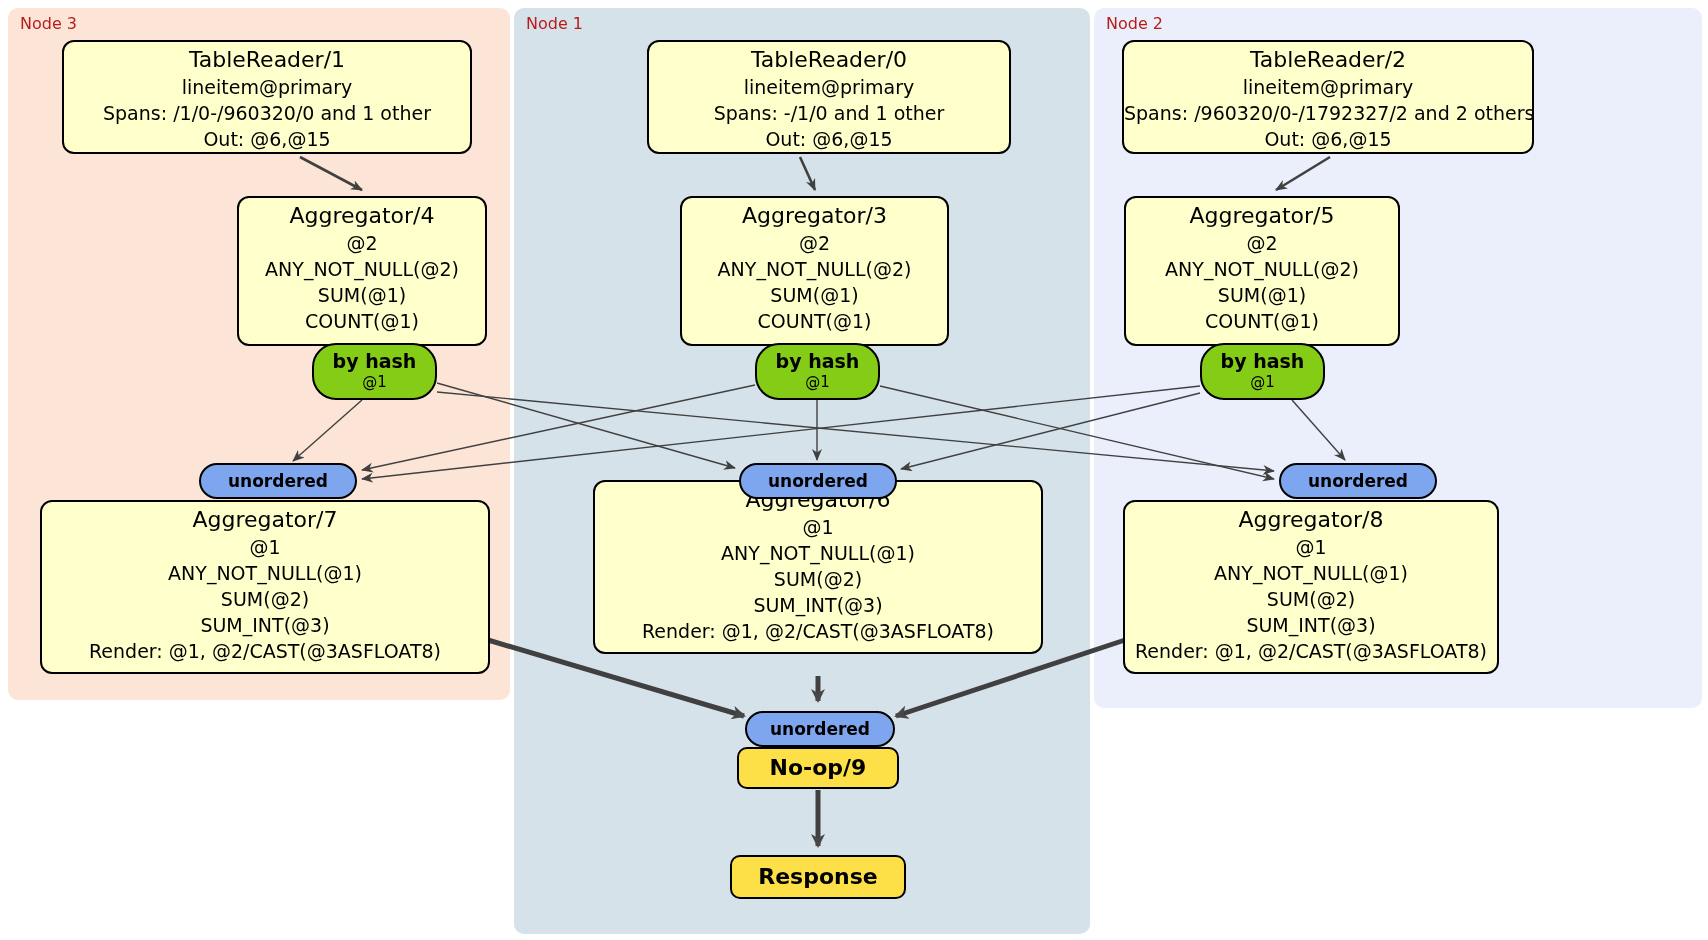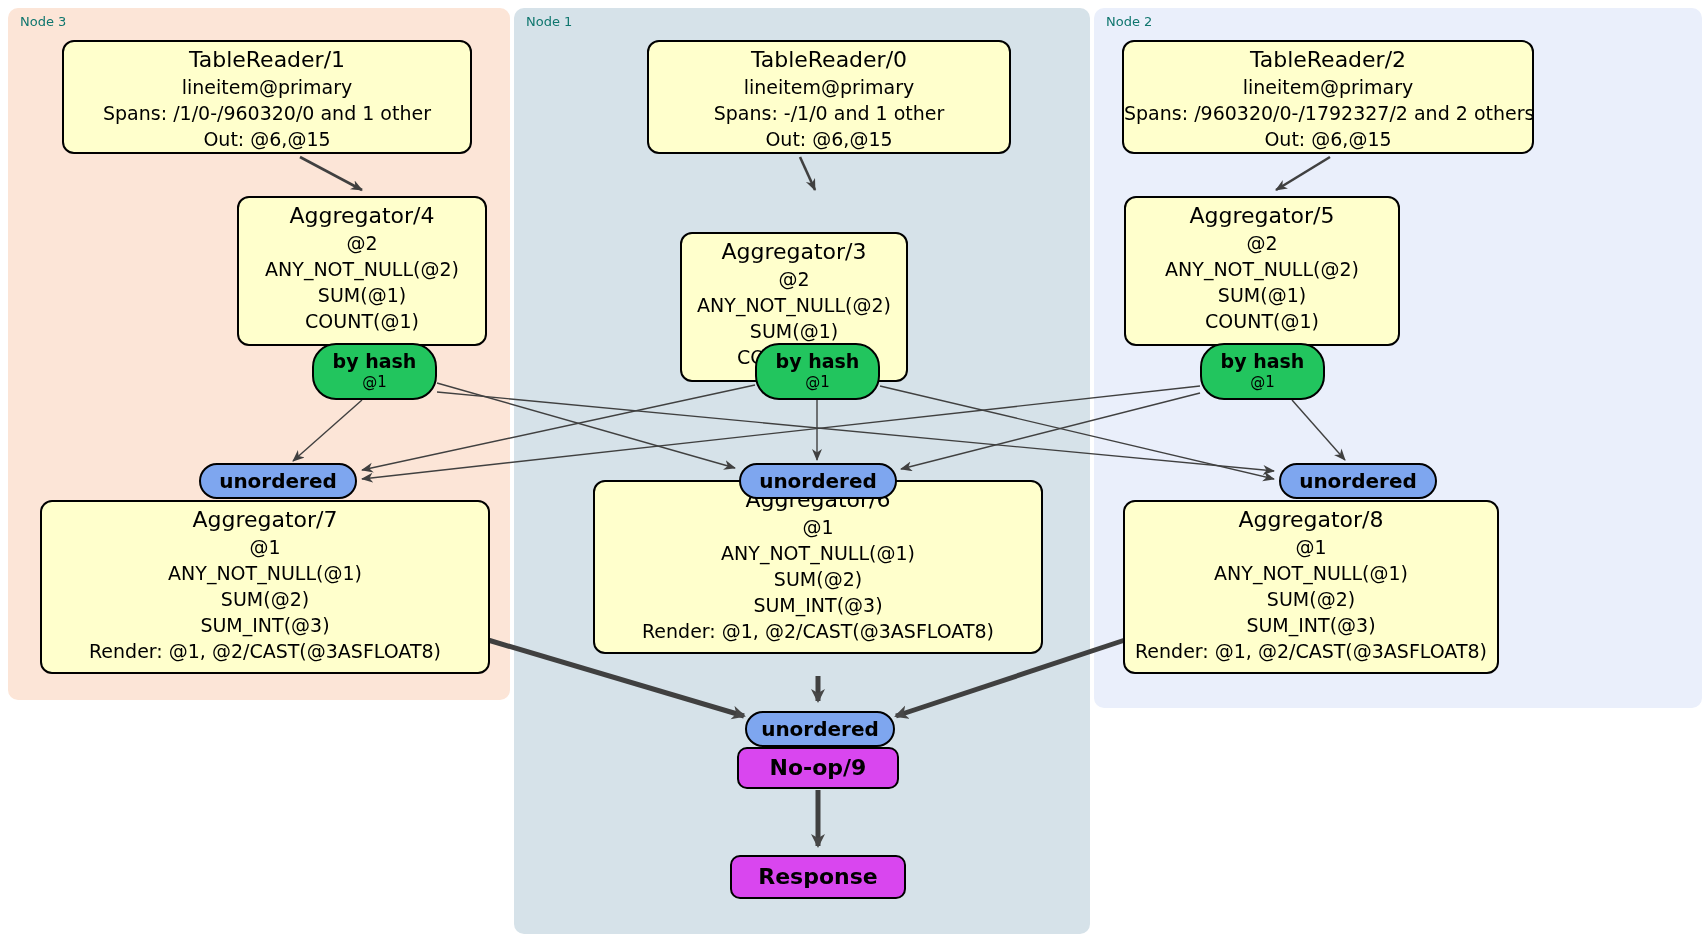--- a/index.html
+++ b/index.html
@@ -1,66 +1,66 @@
 <!DOCTYPE html>
 <html><head>
 <meta charset="utf-8">
 <style>
   html,body { margin:0; padding:0; background:#ffffff; }
   .canvas {
     position:relative; width:1708px; height:940px; background:#ffffff;
     font-family:"DejaVu Sans", sans-serif; overflow:hidden;
   }
   .panel { position:absolute; border-radius:10px; }
-  .panel-label { position:absolute; font-size:13px; color:#0f766e; }
+  .panel-label { position:absolute; font-size:16px; color:#b91c1c; }
   #panel-node3 { left:8px;   top:8px; width:502px; height:692px; background:#fce5d7; }
   #panel-node1 { left:514px; top:8px; width:576px; height:926px; background:#d6e2e9; }
   #panel-node2 { left:1094px;top:8px; width:608px; height:700px; background:#eaeffb; }
 
   .edges { position:absolute; left:0; top:0; width:1708px; height:940px; }
 
   .pbox {
     position:absolute; background:#ffffcc; border:2px solid #000; border-radius:12px;
     text-align:center; box-sizing:border-box; padding-top:4px;
   }
   .pbox .title { font-weight:normal; font-size:22px; line-height:28px; white-space:nowrap; }
   .pbox .line  { font-size:19px; line-height:26px; white-space:nowrap; }
 
   #box-tr1  { left:62px;   top:40px;  width:410px; height:114px; }
   #box-tr0  { left:647px;  top:40px;  width:364px; height:114px; }
   #box-tr2  { left:1122px; top:40px;  width:412px; height:114px; }
   #box-agg4 { left:237px;  top:196px; width:250px; height:150px; }
-  #box-agg3 { left:680px;  top:196px; width:228px; height:150px;margin-top:36px; }
+  #box-agg3 { left:680px;  top:196px; width:269px; height:150px; }
   #box-agg5 { left:1124px; top:196px; width:276px; height:150px; }
   #box-agg7 { left:40px;   top:500px; width:450px; height:174px; }
   #box-agg6 { left:593px;  top:480px; width:450px; height:174px; }
   #box-agg8 { left:1123px; top:500px; width:376px; height:174px; }
 
   .router {
-    position:absolute; background:#22c55e; border:2px solid #000; border-radius:24px;
+    position:absolute; background:#84cc16; border:2px solid #000; border-radius:24px;
     text-align:center; box-sizing:border-box; width:125px; height:57px; padding-top:4px;
   }
   .router .rlabel { font-weight:bold; font-size:19px; line-height:24px; }
   .router .rkey   { font-size:15px;  line-height:18px; }
   #router-h4 { left:312px;  top:343px; }
   #router-h3 { left:755px;  top:343px; }
   #router-h5 { left:1200px; top:343px; }
 
   .sync {
     position:absolute; background:#7ea6ef; border:2px solid #000; border-radius:18px;
-    text-align:center; box-sizing:border-box; font-weight:bold; font-size:20px;
+    text-align:center; box-sizing:border-box; font-weight:bold; font-size:17px;
     width:158px; height:36px; line-height:32px;
   }
   #sync-u7 { left:199px;  top:463px; }
   #sync-u6 { left:739px;  top:463px; }
   #sync-u8 { left:1279px; top:463px; }
   #sync-u9 { left:745px;  top:711px; width:150px; }
 
   .simplebox {
-    position:absolute; background:#d946ef; border:2px solid #000; border-radius:10px;
+    position:absolute; background:#fde047; border:2px solid #000; border-radius:10px;
     text-align:center; box-sizing:border-box; font-weight:bold; font-size:22px;
   }
   #box-noop { left:737px; top:747px; width:162px; height:42px; line-height:38px; }
   #box-resp { left:730px; top:855px; width:176px; height:44px; line-height:40px; }
 </style>
 </head>
 <body>
 
 <div class="canvas">
 

